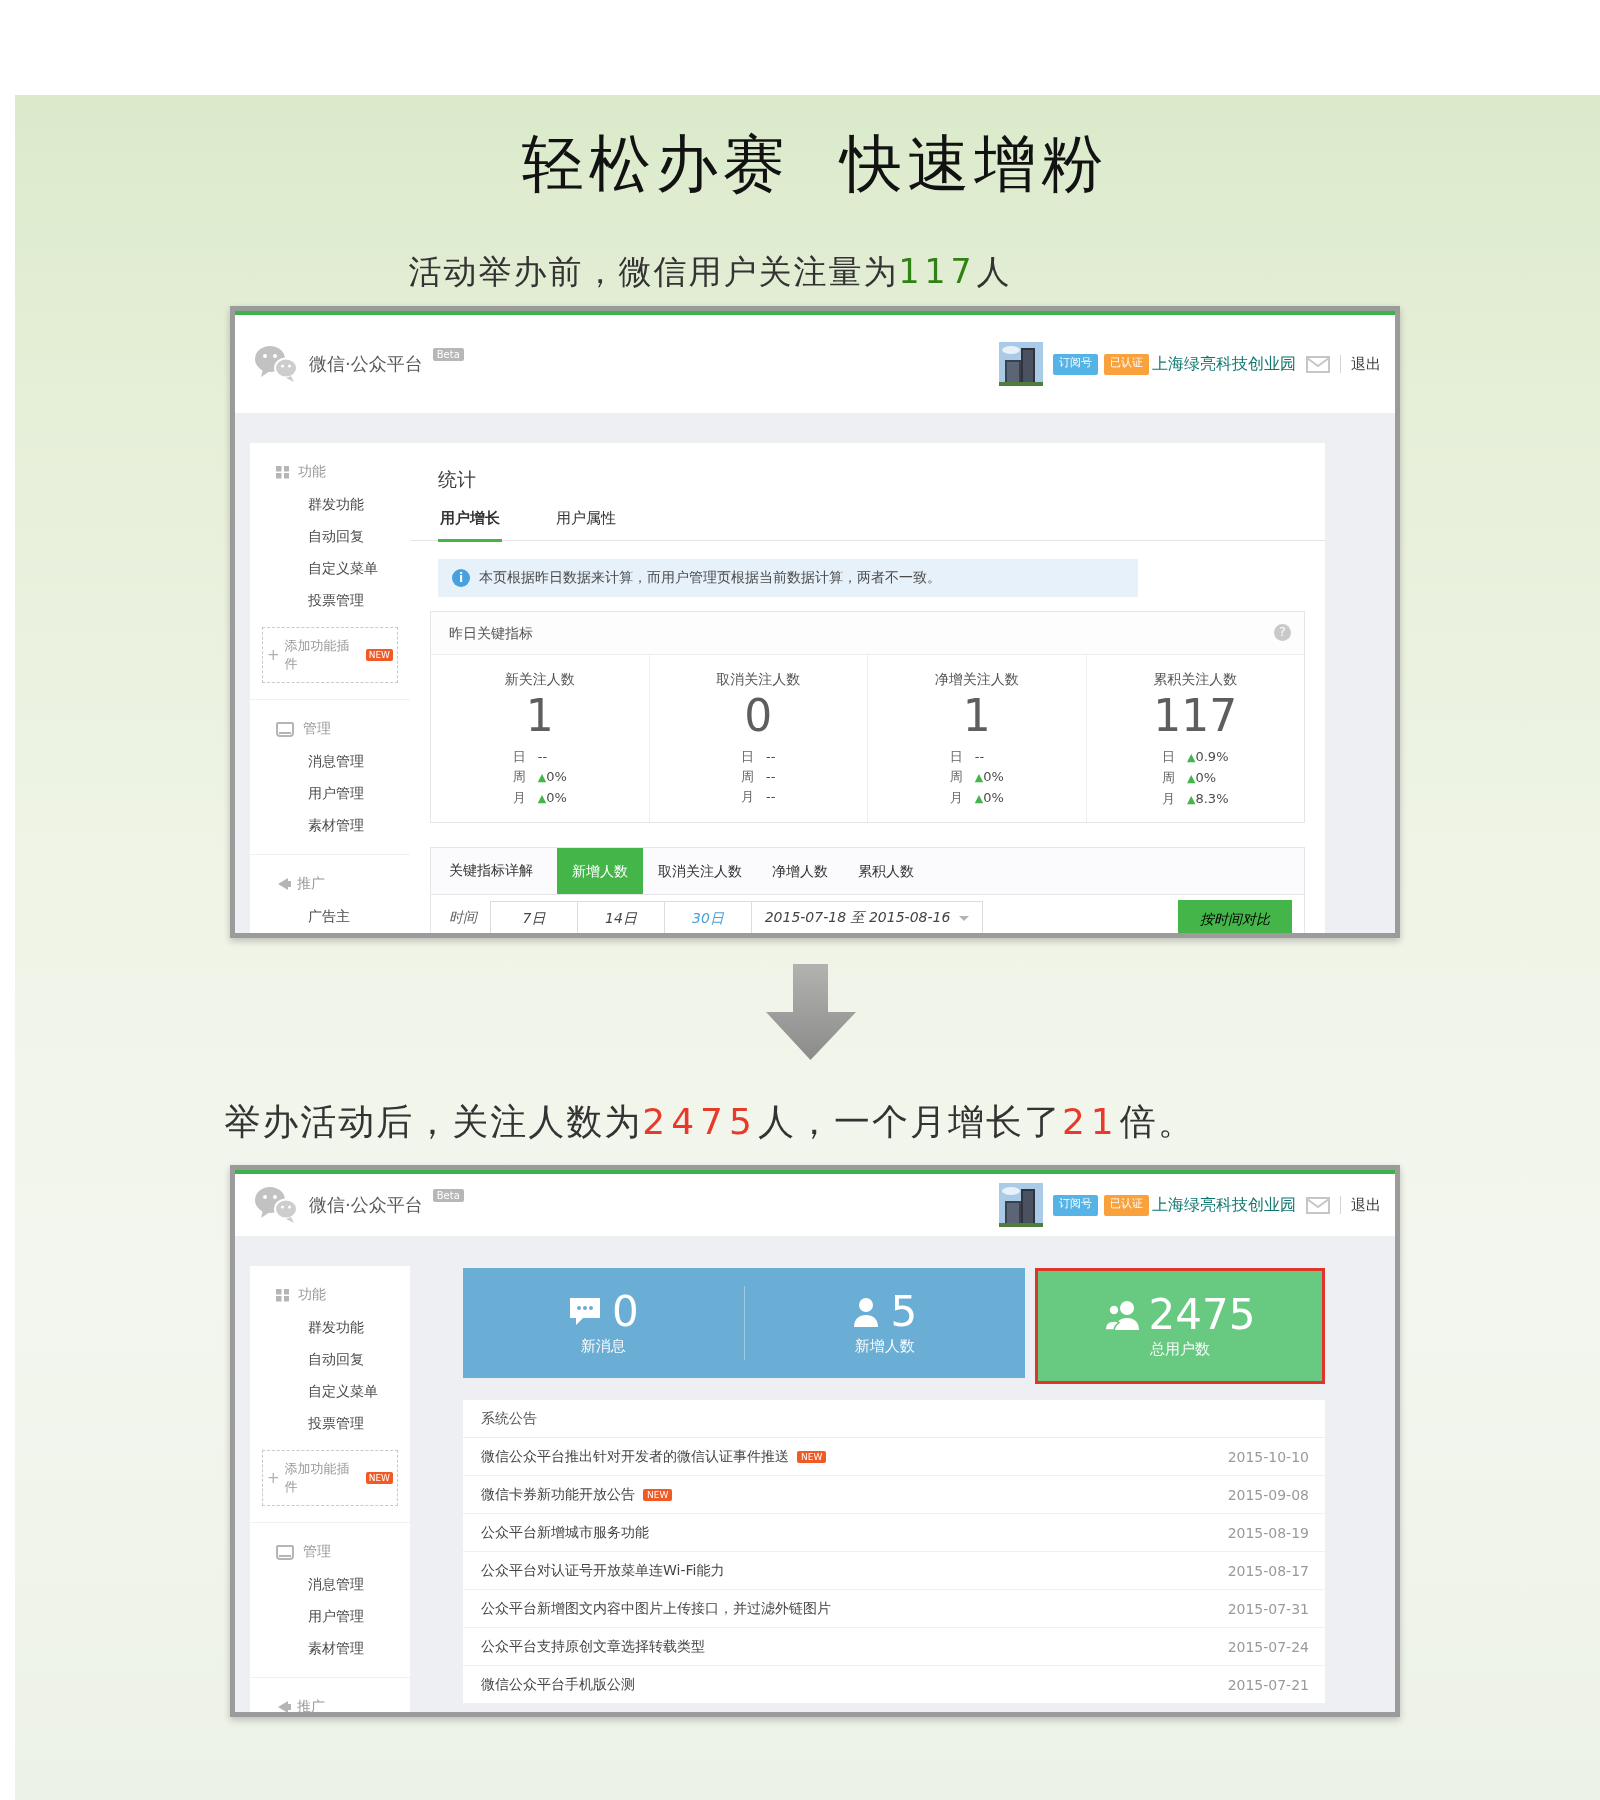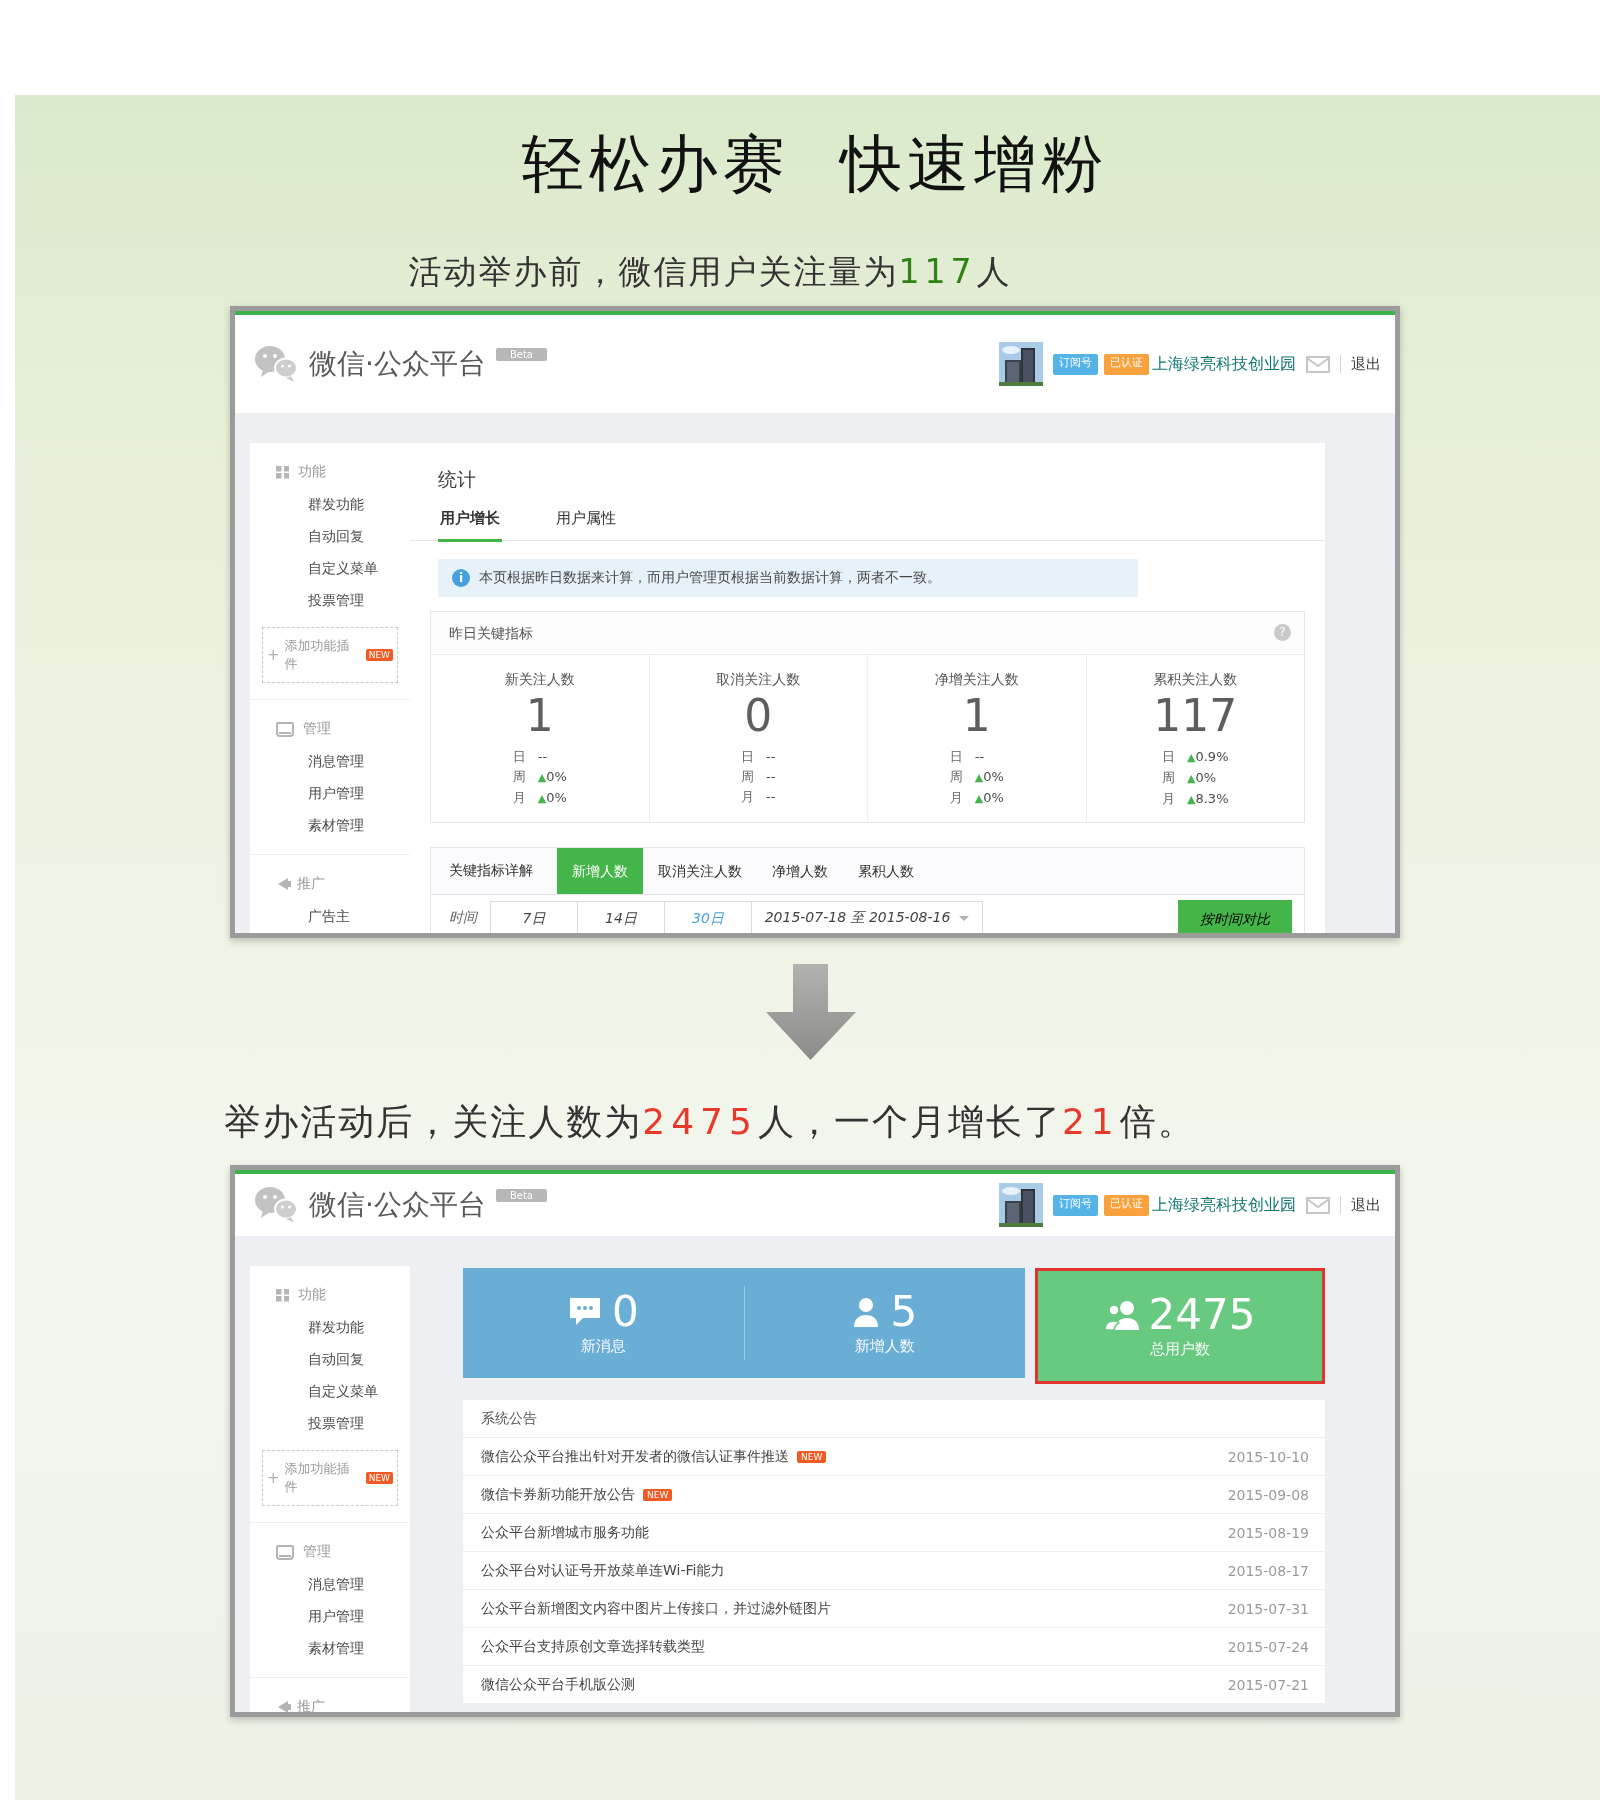--- a/index.html
+++ b/index.html
@@ -20,22 +20,22 @@
   
   .window{position:absolute;left:215px;width:1160px;background:#fff;border:5px solid #9b9b9b;
           overflow:hidden;box-shadow:0 3px 7px rgba(0,0,0,.22);}
   #win1{top:306px;height:622px;}
   #win2{top:1165px;height:542px;}
   .green-line{height:4px;background:#3cb24a;}
   .win-header{position:relative;background:#fff;}
   .win-header.h1{height:98px;}
   .win-header.h2{height:62px;}
   .brand{position:absolute;left:18px;top:50%;transform:translateY(-50%);display:flex;align-items:center;gap:10px;}
-  .brand-text{font-size:28px;color:#595959;}
-  .beta{background:#b7b7b7;color:#fff;font-size:10px;padding:1px 14px;border-radius:2px;align-self:flex-start;margin-top:4px;}
+  .brand-text{font-size:18px;color:#595959;}
+  .beta{background:#b7b7b7;color:#fff;font-size:10px;padding:1px 4px;border-radius:2px;align-self:flex-start;margin-top:4px;}
   .account{position:absolute;right:14px;top:50%;transform:translateY(-50%);display:flex;align-items:center;gap:10px;}
   .avatar{width:44px;height:44px;flex:0 0 44px;}
   .acct-col{display:flex;gap:3px;}
   .badges{display:flex;gap:6px;}
   .badge-sub{background:#55b3e6;color:#fff;font-size:11px;padding:1px 6px;border-radius:2px;}
   .badge-ver{background:#f9a13c;color:#fff;font-size:11px;padding:1px 6px;border-radius:2px;}
   .acct-row{display:flex;align-items:center;gap:10px;}
   .acct-name{font-size:16px;color:#0f766e;}
   .vdiv{width:1px;height:18px;background:#d4d4d4;}
   .logout{font-size:15px;color:#3c3c3c;cursor:pointer;}

